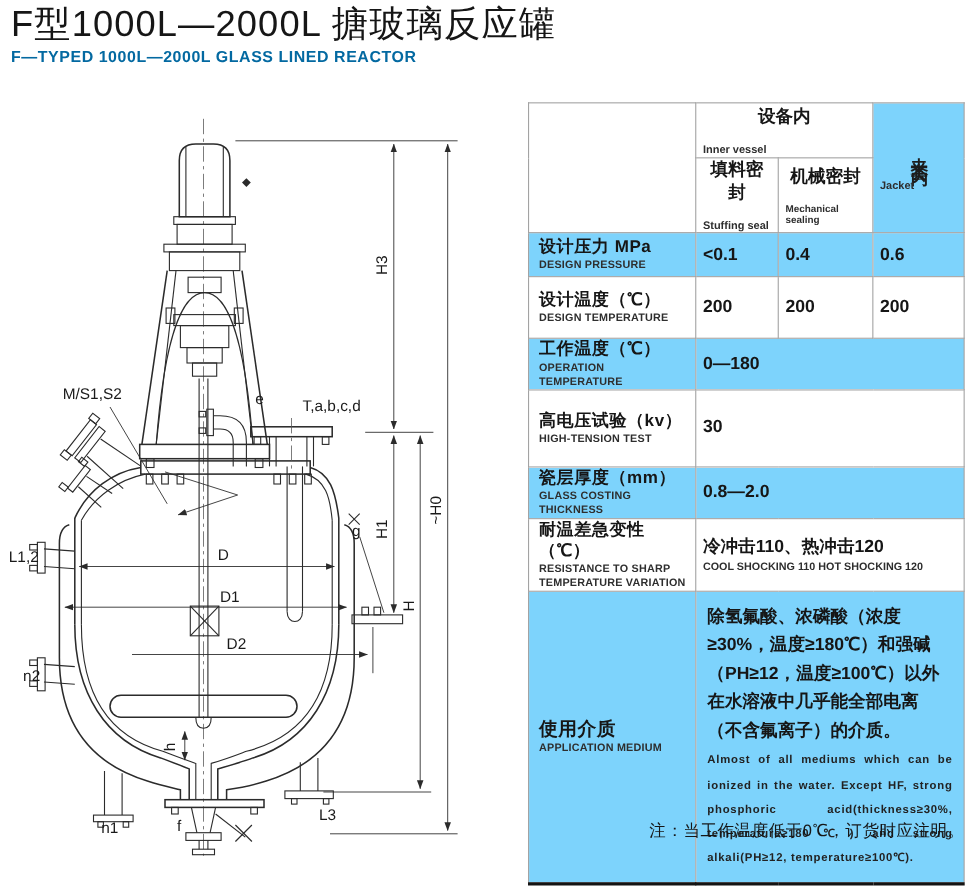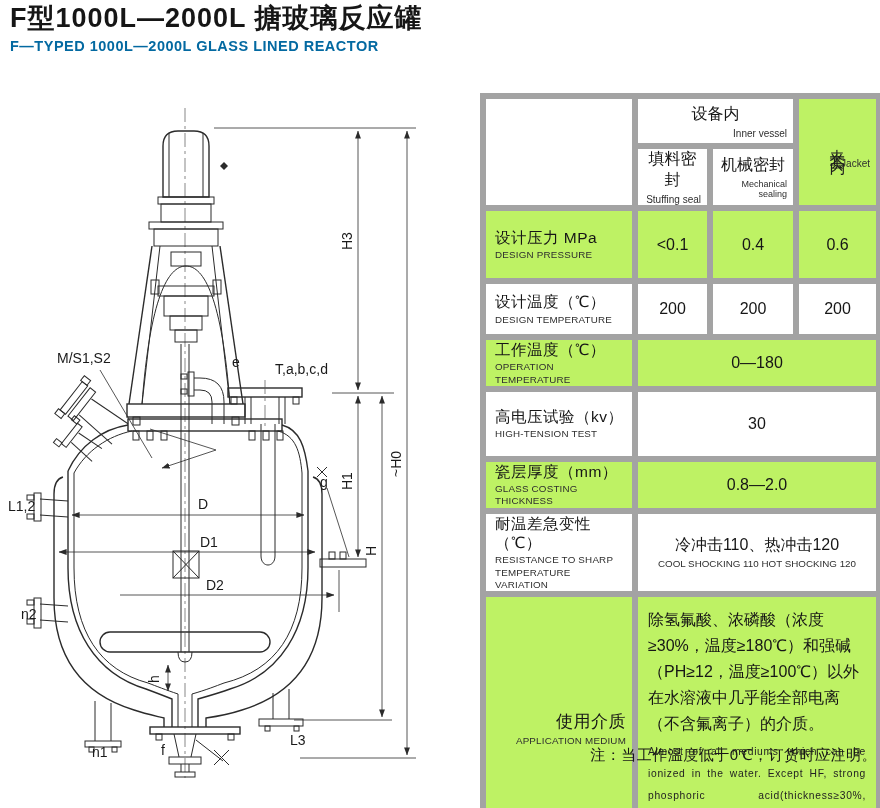--- a/index.html
+++ b/index.html
@@ -2,46 +2,46 @@
 <html><head>
 <meta charset="utf-8">
 <style>
   html,body{margin:0;padding:0;}
   body{
     width:880px;height:808px;position:relative;background:#ffffff;
     font-family:"Liberation Sans", sans-serif;color:#1c1c1c;overflow:hidden;
   }
   
   .title-block{position:absolute;left:10px;top:4px;}
-  .title-zh{font-size:27px;font-weight:bold;letter-spacing:1px;color:#161616;line-height:1.1;}
+  .title-zh{font-size:33px;font-weight:normal;letter-spacing:1px;color:#161616;line-height:1.1;}
   .title-en{font-size:14.5px;font-weight:bold;color:#0369a1;letter-spacing:0.5px;margin-top:4px;}
 
   
   .drawing{position:absolute;left:0;top:0;width:460px;height:808px;}
   .lw{stroke:#2b2b2b;stroke-width:1;fill:none;}
   .lw2{stroke:#2b2b2b;stroke-width:1.4;fill:none;}
   .fillk{fill:#2b2b2b;stroke:none;}
   .dim{stroke:#2b2b2b;stroke-width:0.8;fill:none;}
   .cl{stroke:#555;stroke-width:0.7;stroke-dasharray:14 4 3 4;fill:none;}
   .lbl{font-size:14px;fill:#1a1a1a;}
 
   
   table.spec{
     position:absolute;left:480px;top:93px;border-collapse:collapse;table-layout:fixed;
     width:396px;border:1px solid #3a3a3a;border-bottom:3px solid #141414;
   }
-  table.spec td{border:6px solid #a3a3a3;padding:0 6px;vertical-align:middle;overflow:hidden;}
-  .green{background:#bef264;}
+  table.spec td{border:1px solid #a3a3a3;padding:0 6px;vertical-align:middle;overflow:hidden;font-weight:bold;}
+  .green{background:#7dd3fc;}
   .labcell{text-align:left;padding-left:9px !important;}
   .zh{font-size:15.5px;color:#161616;letter-spacing:0.5px;line-height:1.25;}
   .en{font-size:9.8px;color:#2e2e2e;letter-spacing:0.2px;line-height:1.25;margin-top:2px;}
-  .val{text-align:center;font-size:16px;color:#161616;}
-  .val-en{font-size:9.8px;color:#2e2e2e;margin-top:2px;text-align:center;}
+  .val{font-size:16px;color:#161616;}
+  .val-en{font-size:9.8px;color:#2e2e2e;margin-top:2px;}
   .hdr-zh{font-size:16px;text-align:center;color:#161616;}
-  .hdr-en{font-size:10px;text-align:right;color:#2e2e2e;margin-top:3px;}
+  .hdr-en{font-size:10px;text-align:left;color:#2e2e2e;margin-top:14px;}
   .center{text-align:center;}
   .jacketcell{text-align:center;}
   .vjack{writing-mode:vertical-rl;text-orientation:upright;font-size:16px;letter-spacing:5px;display:inline-block;line-height:1;}
   .medium-zh{font-size:16px;line-height:1.62;text-align:left;color:#161616;padding:4px 2px 2px 2px;}
   .medium-en{font-size:10.3px;line-height:2.15;letter-spacing:0.7px;text-align:justify;color:#222;padding:2px 2px 4px 2px;}
 
   
   .notes{position:absolute;left:479px;top:746px;width:398px;}
   .note-zh{font-size:15px;color:#161616;letter-spacing:0.5px;text-align:right;}
   .note-en{font-size:11px;color:#222;line-height:1.35;margin-top:2px;}
@@ -296,21 +296,21 @@
     <td>
       <div class="hdr-zh">填料密封</div>
       <div class="hdr-en">Stuffing seal</div>
     </td>
     <td>
       <div class="hdr-zh">机械密封</div>
       <div class="hdr-en" style="font-size:9px">Mechanical sealing</div>
     </td>
   </tr>
 
-  <tr style="height:73px">
+  <tr style="height:40px">
     <td class="labcell green">
       <div class="zh">设计压力 MPa</div>
       <div class="en">DESIGN PRESSURE</div>
     </td>
     <td class="val green">&lt;0.1</td>
     <td class="val green">0.4</td>
     <td class="val green">0.6</td>
   </tr>
 
   <tr style="height:56px">
@@ -352,21 +352,21 @@
       <div class="zh">耐温差急变性（℃）</div>
       <div class="en">RESISTANCE TO SHARP TEMPERATURE VARIATION</div>
     </td>
     <td colspan="3">
       <div class="val">冷冲击110、热冲击120</div>
       <div class="val-en">COOL SHOCKING 110 HOT SHOCKING 120</div>
     </td>
   </tr>
 
   <tr style="height:213px">
-    <td class="labcell green center" style="text-align:right">
+    <td class="labcell green center" style="text-align:left">
       <div class="zh" style="font-size:17px">使用介质</div>
       <div class="en">APPLICATION MEDIUM</div>
     </td>
     <td colspan="3" class="green" style="vertical-align:top;padding:6px 8px">
       <div class="medium-zh">除氢氟酸、浓磷酸（浓度≥30%，温度≥180℃）和强碱（PH≥12，温度≥100℃）以外在水溶液中几乎能全部电离（不含氟离子）的介质。</div>
       <div class="medium-en">Almost of all mediums which can be ionized in the water. Except HF, strong phosphoric acid(thickness≥30%, temperature≥180℃) and strong alkali(PH≥12, temperature≥100℃).</div>
     </td>
   </tr>
 </tbody>
   </table>

